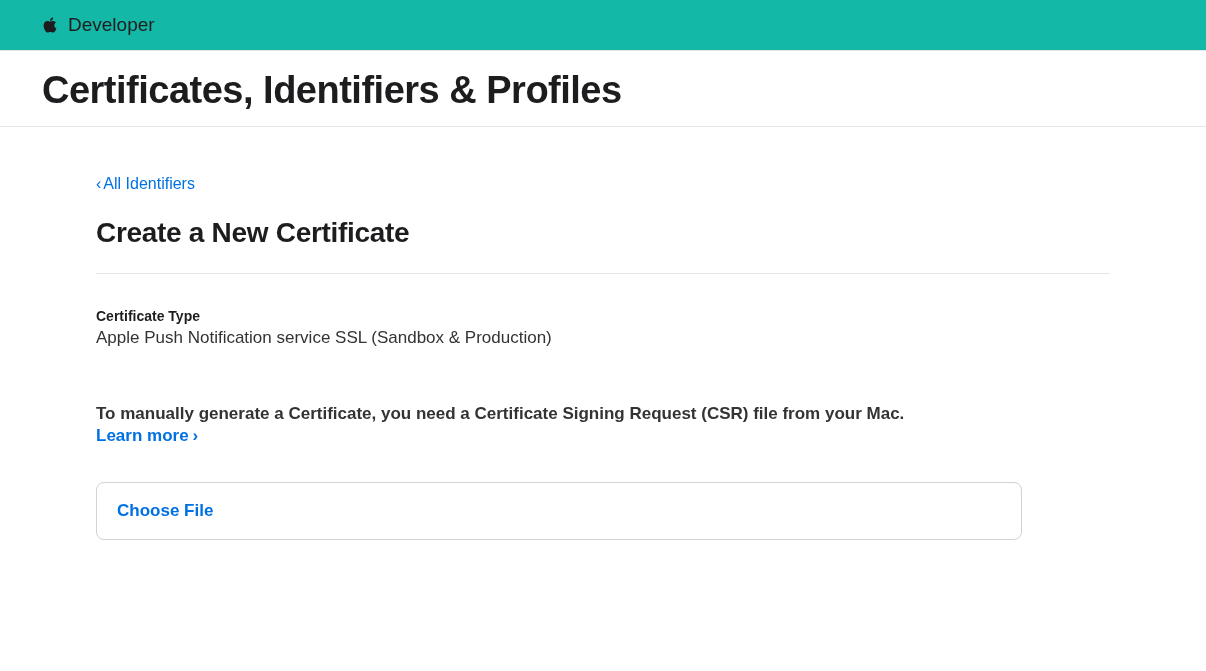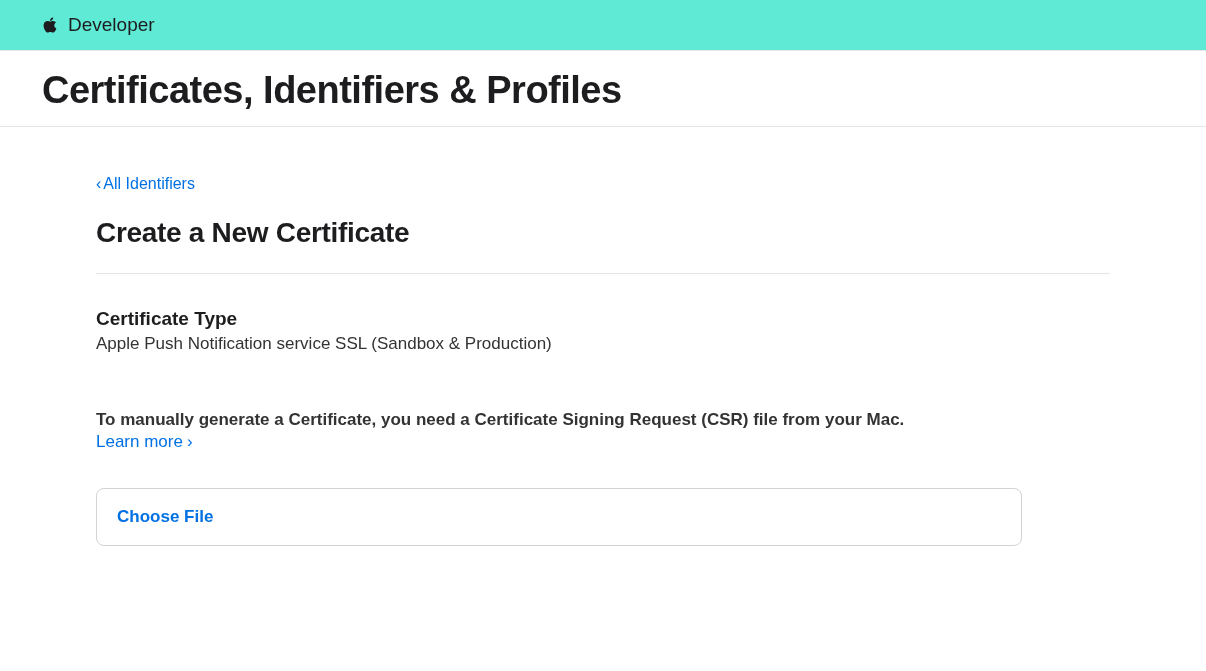--- a/index.html
+++ b/index.html
@@ -7,21 +7,21 @@
       padding: 0;
       box-sizing: border-box;
     }
     body {
       font-family: -apple-system, BlinkMacSystemFont, "Segoe UI", Helvetica, Arial, sans-serif;
       background: #ffffff;
       color: #1d1d1f;
       width: 1206px;
     }
     .top-bar {
-      background: #5eead4;
+      background: #14b8a6;
       border-bottom: 1px solid #e5e5e5;
       padding: 14px 42px;
       display: flex;
       align-items: center;
       gap: 8px;
     }
     .apple-logo {
       width: 18px;
       height: 18px;
       display: flex;
@@ -70,21 +70,21 @@
       color: #1d1d1f;
       margin-bottom: 24px;
       letter-spacing: -0.3px;
     }
     .divider {
       height: 1px;
       background: #e5e5e5;
       margin-bottom: 34px;
     }
     .field-label {
-      font-size: 19px;
+      font-size: 14px;
       font-weight: 600;
       color: #1d1d1f;
       margin-bottom: 4px;
     }
     .field-value {
       font-size: 17px;
       font-weight: 400;
       color: #333;
       margin-bottom: 56px;
     }
@@ -96,21 +96,21 @@
     }
     .upload-description {
       font-size: 17px;
       font-weight: 700;
       color: #333;
       margin-bottom: 2px;
     }
     .learn-more {
       color: #0071e3;
       font-size: 17px;
-      font-weight: 400;
+      font-weight: 700;
       text-decoration: none;
       display: inline-flex;
       align-items: center;
       gap: 4px;
       margin-bottom: 36px;
       cursor: pointer;
     }
     .choose-file-box {
       border: 1px solid #d2d2d7;
       border-radius: 8px;

